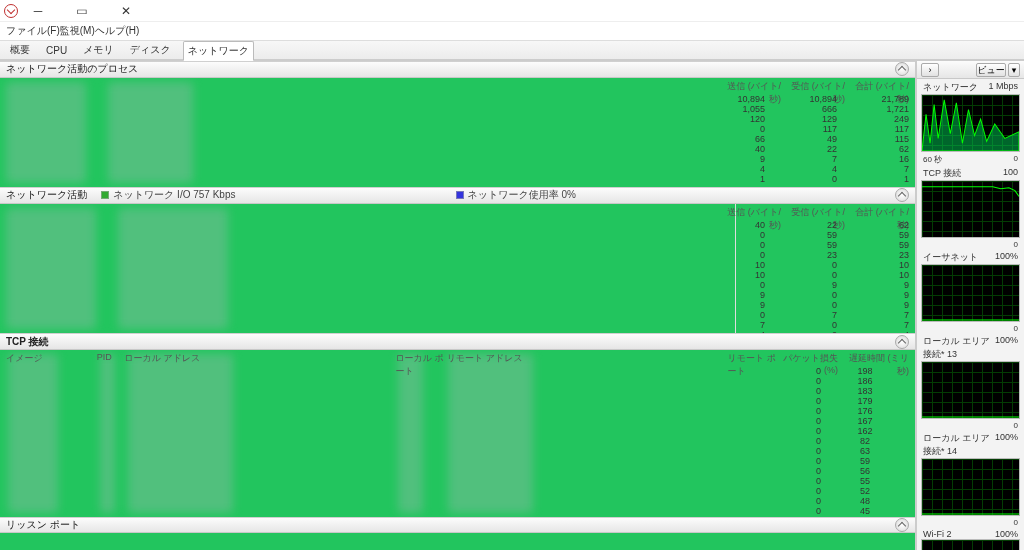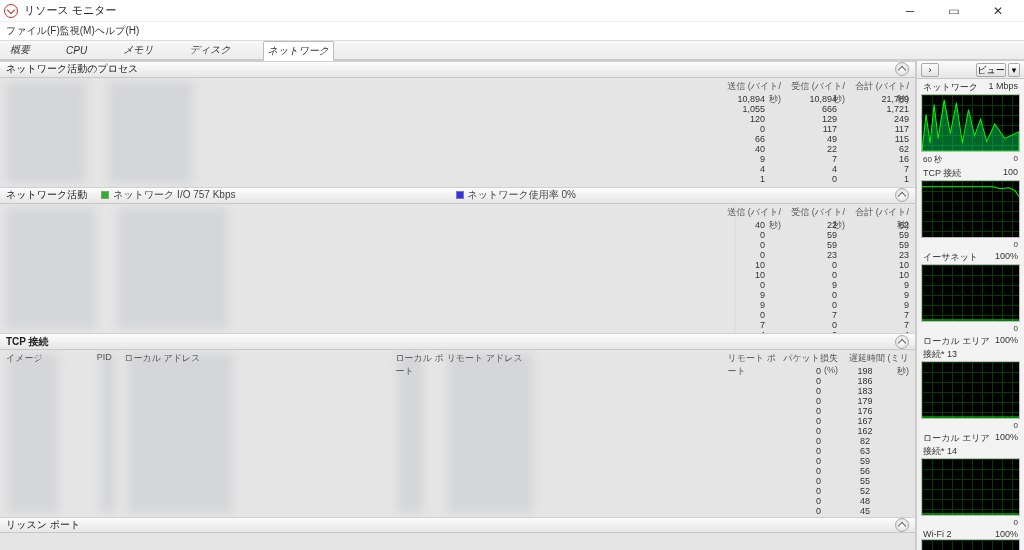--- a/index.html
+++ b/index.html
@@ -5,34 +5,34 @@
 * { margin: 0; padding: 0; box-sizing: border-box; }
 body { font-family: "Yu Gothic UI", "Meiryo", sans-serif; font-size: 10px; background: #fff; width: 1024px; height: 550px; overflow: hidden; display: flex; flex-direction: column; }
 .titlebar { height: 22px; display: flex; align-items: center; padding: 0 4px; background: #fff; border-bottom: 1px solid #eee; }
 .titlebar .icon { width: 14px; height: 14px; border: 1.5px solid #c03030; border-radius: 50%; margin-right: 6px; position: relative; }
 .titlebar .icon::before { content: ""; position: absolute; width: 5px; height: 5px; border: 1.5px solid #c03030; border-top: none; border-right: none; transform: rotate(-45deg); top: 2px; left: 3px; }
 .title-text { flex: 1; font-size: 11px; color: #222; }
 .winbtns { display: flex; gap: 16px; padding-right: 8px; }
 .winbtn { width: 28px; height: 20px; display: flex; align-items: center; justify-content: center; color: #333; font-size: 12px; }
 .menubar { height: 18px; display: flex; align-items: center; padding: 0 6px; background: #fff; }
 .menubar span { font-size: 10px; color: #333; }
-.tabsbar { height: 20px; background: linear-gradient(#f7f7f7,#ececec); border-top: 1px solid #ddd; border-bottom: 1px solid #ccc; display: flex; align-items: center; padding: 0 6px; gap: 28px; font-style: italic; }
+.tabsbar { height: 20px; background: linear-gradient(#f7f7f7,#ececec); border-top: 1px solid #ddd; border-bottom: 1px solid #ccc; display: flex; align-items: center; padding: 0 6px; gap: 8px; }
 .tabsbar .tab { font-size: 10px; color: #333; padding: 2px 4px; }
 .tabsbar .tab.active { background: #fff; border: 1px solid #bbb; border-bottom: 1px solid #fff; border-radius: 2px 2px 0 0; position: relative; top: 1px; }
 .body-wrap { flex: 1; display: flex; overflow: hidden; border-top: 1px solid #ccc; }
 .main-col { flex: 1; display: flex; flex-direction: column; overflow: hidden; border-right: 1px solid #ccc; }
 .section-hdr { height: 18px; background: linear-gradient(#fcfcfc,#e6e6e6); border-top: 1px solid #d0d0d0; border-bottom: 1px solid #c8c8c8; display: flex; align-items: center; padding: 0 6px; font-size: 10px; color: #222; gap: 14px; }
 .section-hdr .label { font-weight: normal; }
 .section-hdr .mid { flex: 1; display: flex; gap: 220px; }
 .section-hdr .chip { display: flex; align-items: center; gap: 4px; font-size: 10px; color: #444; }
 .chip .sq { width: 8px; height: 8px; border: 1px solid #7a7; background: #3a3; }
 .chip .sq.blue { border-color: #77b; background: #33d; }
 .chev { width: 14px; height: 14px; border-radius: 50%; background: radial-gradient(#fff,#d8d8d8); border: 1px solid #aaa; position: relative; }
 .chev::after { content: ""; position: absolute; top: 4px; left: 3px; width: 5px; height: 5px; border: 1px solid #666; border-left: none; border-bottom: none; transform: rotate(-45deg); }
-.panel { position: relative; background: #e5e5e5; overflow: hidden; }
+.panel { position: relative; background: #22c55e; overflow: hidden; }
 .panel.h1 { height: 118px; }
 .panel.h2 { height: 140px; }
 .panel.h3 { height: 180px; }
 .panel.h4 { height: 18px; }
 .blurcol { position: absolute; top: 4px; bottom: 4px; background: rgba(180,185,192,0.32); filter: blur(5px); border-radius: 4px; }
 .b1a { left: 6px; width: 80px; }
 .b1b { left: 108px; width: 85px; }
 .b2a { left: 6px; width: 90px; }
 .b2b { left: 118px; width: 110px; }
 .b3a { left: 8px; width: 50px; }
@@ -59,21 +59,20 @@
 .graph-footer { display: flex; justify-content: space-between; font-size: 8px; color: #333; padding: 0 2px 2px 2px; }
 .grid { position: absolute; inset: 0; background-image: linear-gradient(#043c04 1px, transparent 1px), linear-gradient(90deg, #043c04 1px, transparent 1px); background-size: 10px 10px; }
 .trace1 { position: absolute; bottom: 0; left: 0; right: 0; height: 100%; }
 .trace1 svg { width: 100%; height: 100%; }
 </style>
 </head>
 <body>
 
 <div class="titlebar">
   <div class="icon"></div>
-  <div class="title-text">リソース モニター</div>
   <div class="winbtns">
     <div class="winbtn">─</div>
     <div class="winbtn">▭</div>
     <div class="winbtn">✕</div>
   </div>
 </div>
 
 <div class="menubar">
   <span>ファイル(F)</span>
   <span>監視(M)</span>

